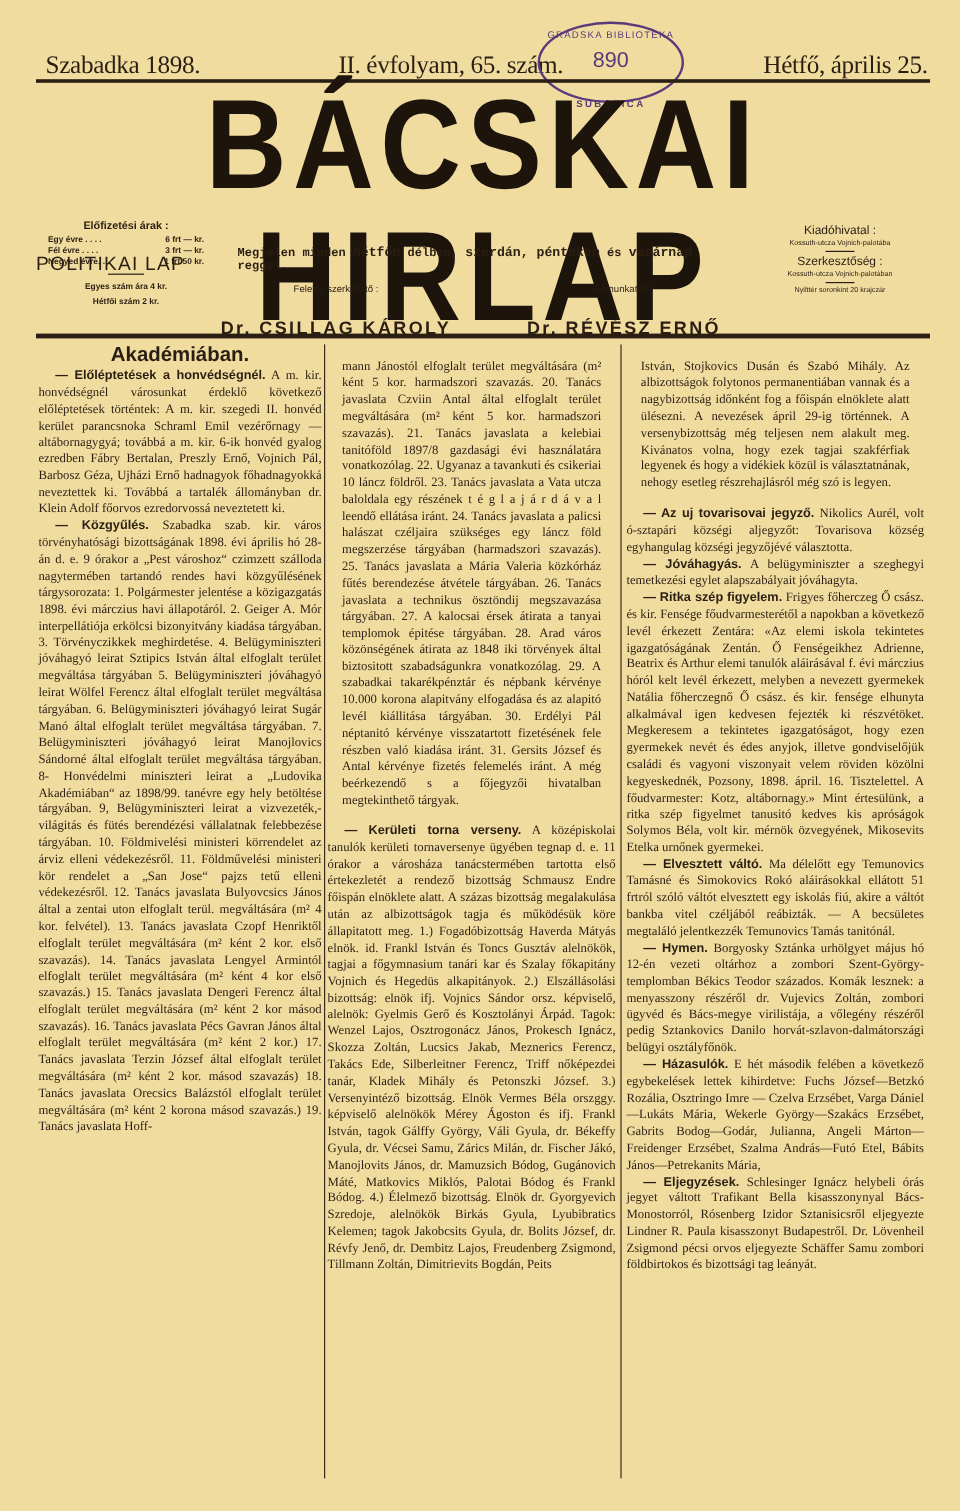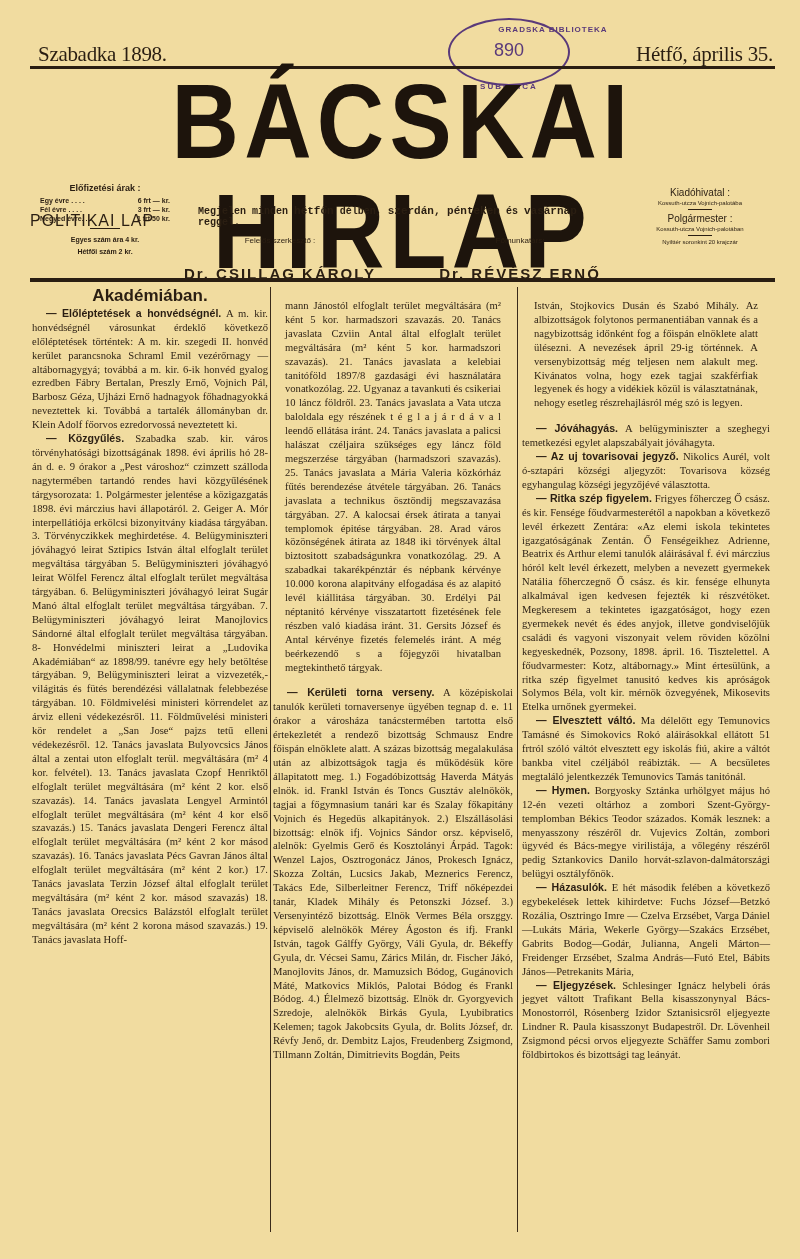--- a/index.html
+++ b/index.html
@@ -21,21 +21,21 @@
   .t-mid { left:252px; }
   .t-right { right:2px; }
   .rule-top { position:absolute; top:66px; left:0; width:745px; height:3px; background:#2a1e12; }
 
   .stamp {
     position:absolute; left:418px; top:18px; width:118px; height:64px;
     border:2px solid #5a3a7a; border-radius:50%;
     color:#5a3a7a; font-family:"Liberation Sans",sans-serif;
     text-align:center;
   }
-  .stamp .s-top { font-size:8px; font-weight:bold; letter-spacing:1px; position:absolute; top:5px; width:100%;margin-left:44px; }
+  .stamp .s-top { font-size:8px; font-weight:normal; letter-spacing:1px; position:absolute; top:5px; width:100%; }
   .stamp .s-num { font-size:18px; position:absolute; top:20px; width:100%; }
   .stamp .s-bot { font-size:8px; font-weight:bold; letter-spacing:2px; position:absolute; top:46px; width:100%;margin-top:16px; }
 
   .masthead {
     position:absolute; top:66px; left:0; width:745px; height:110px;
     text-align:center;
     font-family:"Liberation Sans Narrow","Liberation Sans",sans-serif;
     font-weight:bold; font-size:106px; line-height:110px;
     letter-spacing:6px;
     transform:scaleX(0.88); transform-origin:center;
@@ -91,21 +91,22 @@
   .item .body { }
   .cont { margin:12px; }
 </style>
 </head>
 <body>
 
 <div class="page">
 
   <div class="topline">
     <span class="t-left">Szabadka 1898.</span>
-    <span class="t-right">Hétfő, április 35.</span>
+    <span class="t-mid">II. évfolyam, 65. szám.</span>
+    <span class="t-right">Hétfő, április 25.</span>
   </div>
   <div class="stamp">
     <div class="s-top">GRADSKA BIBLIOTEKA</div>
     <div class="s-num">890</div>
     <div class="s-bot">SUBOTICA</div>
   </div>
   <div class="rule-top"></div>
 
   <div class="masthead">BÁCSKAI HIRLAP</div>
   <div class="subtitle">POLITIKAI LAP</div>
@@ -136,21 +137,21 @@
     <b>szerdán, pénteken</b>
     <span>és</span>
     <b>vasárnap</b>
     <span>reggel.</span>
   </div>
 
   <div class="office">
     <div class="oh">Kiadóhivatal :</div>
     <div>Kossuth-utcza Vojnich-palotába</div>
     <div class="od"></div>
-    <div class="oh">Polgármester :</div>
+    <div class="oh">Szerkesztőség :</div>
     <div>Kossuth-utcza Vojnich-palotában</div>
     <div class="od"></div>
     <div>Nyilttér soronkint 20 krajczár</div>
   </div>
 
   <div class="editor ed1">
     <div class="role">Felelős szerkesztő :</div>
     <div class="name">Dr. CSILLAG KÁROLY</div>
   </div>
   <div class="editor ed2">
@@ -179,28 +180,28 @@
     <p class="cont">mann Jánostól elfoglalt terület megváltására (m² ként 5 kor. harmadszori szavazás. 20. Tanács javaslata Czviin Antal által elfoglalt terület megváltására (m² ként 5 kor. harmadszori szavazás). 21. Tanács javaslata a kelebiai tanitóföld 1897/8 gazdasági évi használatára vonatkozólag. 22. Ugyanaz a tavankuti és csikeriai 10 láncz földről. 23. Tanács javaslata a Vata utcza baloldala egy részének t é g l a j á r d á v a l leendő ellátása iránt. 24. Tanács javaslata a palicsi halászat czéljaira szükséges egy láncz föld megszerzése tárgyában (harmadszori szavazás). 25. Tanács javaslata a Mária Valeria közkórház fűtés berendezése átvétele tárgyában. 26. Tanács javaslata a technikus ösztöndij megszavazása tárgyában. 27. A kalocsai érsek átirata a tanyai templomok épitése tárgyában. 28. Arad város közönségének átirata az 1848 iki törvények által biztositott szabadságunkra vonatkozólag. 29. A szabadkai takarékpénztár és népbank kérvénye 10.000 korona alapitvány elfogadása és az alapitó levél kiállitása tárgyában. 30. Erdélyi Pál néptanitó kérvénye visszatartott fizetésének fele részben való kiadása iránt. 31. Gersits József és Antal kérvénye fizetés felemelés iránt. A még beérkezendő s a főjegyzői hivatalban megtekinthető tárgyak.</p>
     <p class="item">
       <span class="head">— Kerületi torna verseny.</span>
       <span class="body">A középiskolai tanulók kerületi tornaversenye ügyében tegnap d. e. 11 órakor a városháza tanácstermében tartotta első értekezletét a rendező bizottság Schmausz Endre főispán elnöklete alatt. A százas bizottság megalakulása után az albizottságok tagja és működésük köre állapitatott meg. 1.) Fogadóbizottság Haverda Mátyás elnök. id. Frankl István és Toncs Gusztáv alelnökök, tagjai a főgymnasium tanári kar és Szalay főkapitány Vojnich és Hegedüs alkapitányok. 2.) Elszállásolási bizottság: elnök ifj. Vojnics Sándor orsz. képviselő, alelnök: Gyelmis Gerő és Kosztolányi Árpád. Tagok: Wenzel Lajos, Osztrogonácz János, Prokesch Ignácz, Skozza Zoltán, Lucsics Jakab, Meznerics Ferencz, Takács Ede, Silberleitner Ferencz, Triff nőképezdei tanár, Kladek Mihály és Petonszki József. 3.) Versenyintéző bizottság. Elnök Vermes Béla orszggy. képviselő alelnökök Mérey Ágoston és ifj. Frankl István, tagok Gálffy György, Váli Gyula, dr. Békeffy Gyula, dr. Vécsei Samu, Zárics Milán, dr. Fischer Jákó, Manojlovits János, dr. Mamuzsich Bódog, Gugánovich Máté, Matkovics Miklós, Palotai Bódog és Frankl Bódog. 4.) Élelmező bizottság. Elnök dr. Gyorgyevich Szredoje, alelnökök Birkás Gyula, Lyubibratics Kelemen; tagok Jakobcsits Gyula, dr. Bolits József, dr. Révfy Jenő, dr. Dembitz Lajos, Freudenberg Zsigmond, Tillmann Zoltán, Dimitrievits Bogdán, Peits</span>
     </p>
   </div>
 
   <div class="col col3">
     <p class="cont">István, Stojkovics Dusán és Szabó Mihály. Az albizottságok folytonos permanentiában vannak és a nagybizottság időnként fog a főispán elnöklete alatt ülésezni. A nevezések ápril 29-ig történnek. A versenybizottság még teljesen nem alakult meg. Kivánatos volna, hogy ezek tagjai szakférfiak legyenek és hogy a vidékiek közül is választatnának, nehogy esetleg részrehajlásról még szó is legyen.</p>
     <p class="item">
+      <span class="head">— Az uj tovarisovai jegyző.</span>
+      <span class="body">Nikolics Aurél, volt ó-sztapári községi aljegyzőt: Tovarisova község egyhangulag községi jegyzőjévé választotta.</span>
+    </p>
+    <p class="item">
       <span class="head">— Jóváhagyás.</span>
       <span class="body">A belügyminiszter a szeghegyi temetkezési egylet alapszabályait jóváhagyta.</span>
     </p>
     <p class="item">
-      <span class="head">— Az uj tovarisovai jegyző.</span>
-      <span class="body">Nikolics Aurél, volt ó-sztapári községi aljegyzőt: Tovarisova község egyhangulag községi jegyzőjévé választotta.</span>
-    </p>
-    <p class="item">
       <span class="head">— Ritka szép figyelem.</span>
       <span class="body">Frigyes főherczeg Ő csász. és kir. Fensége főudvarmesterétől a napokban a következő levél érkezett Zentára: «Az elemi iskola tekintetes igazgatóságának Zentán. Ő Fenségeikhez Adrienne, Beatrix és Arthur elemi tanulók aláirásával f. évi márczius hóról kelt levél érkezett, melyben a nevezett gyermekek Natália főherczegnő Ő csász. és kir. fensége elhunyta alkalmával igen kedvesen fejezték ki részvétöket. Megkeresem a tekintetes igazgatóságot, hogy ezen gyermekek nevét és édes anyjok, illetve gondviselőjük családi és vagyoni viszonyait velem röviden közölni kegyeskednék, Pozsony, 1898. ápril. 16. Tisztelettel. A főudvarmester: Kotz, altábornagy.» Mint értesülünk, a ritka szép figyelmet tanusitó kedves kis apróságok Solymos Béla, volt kir. mérnök özvegyének, Mikosevits Etelka urnőnek gyermekei.</span>
     </p>
     <p class="item">
       <span class="head">— Elvesztett váltó.</span>
       <span class="body">Ma délelőtt egy Temunovics Tamásné és Simokovics Rokó aláirásokkal ellátott 51 frtról szóló váltót elvesztett egy iskolás fiú, akire a váltót bankba vitel czéljából reábizták. — A becsületes megtaláló jelentkezzék Temunovics Tamás tanitónál.</span>
     </p>
     <p class="item">
       <span class="head">— Hymen.</span>
       <span class="body">Borgyosky Sztánka urhölgyet május hó 12-én vezeti oltárhoz a zombori Szent-György-templomban Békics Teodor százados. Komák lesznek: a menyasszony részéről dr. Vujevics Zoltán, zombori ügyvéd és Bács-megye virilistája, a vőlegény részéről pedig Sztankovics Danilo horvát-szlavon-dalmátországi belügyi osztályfőnök.</span>

